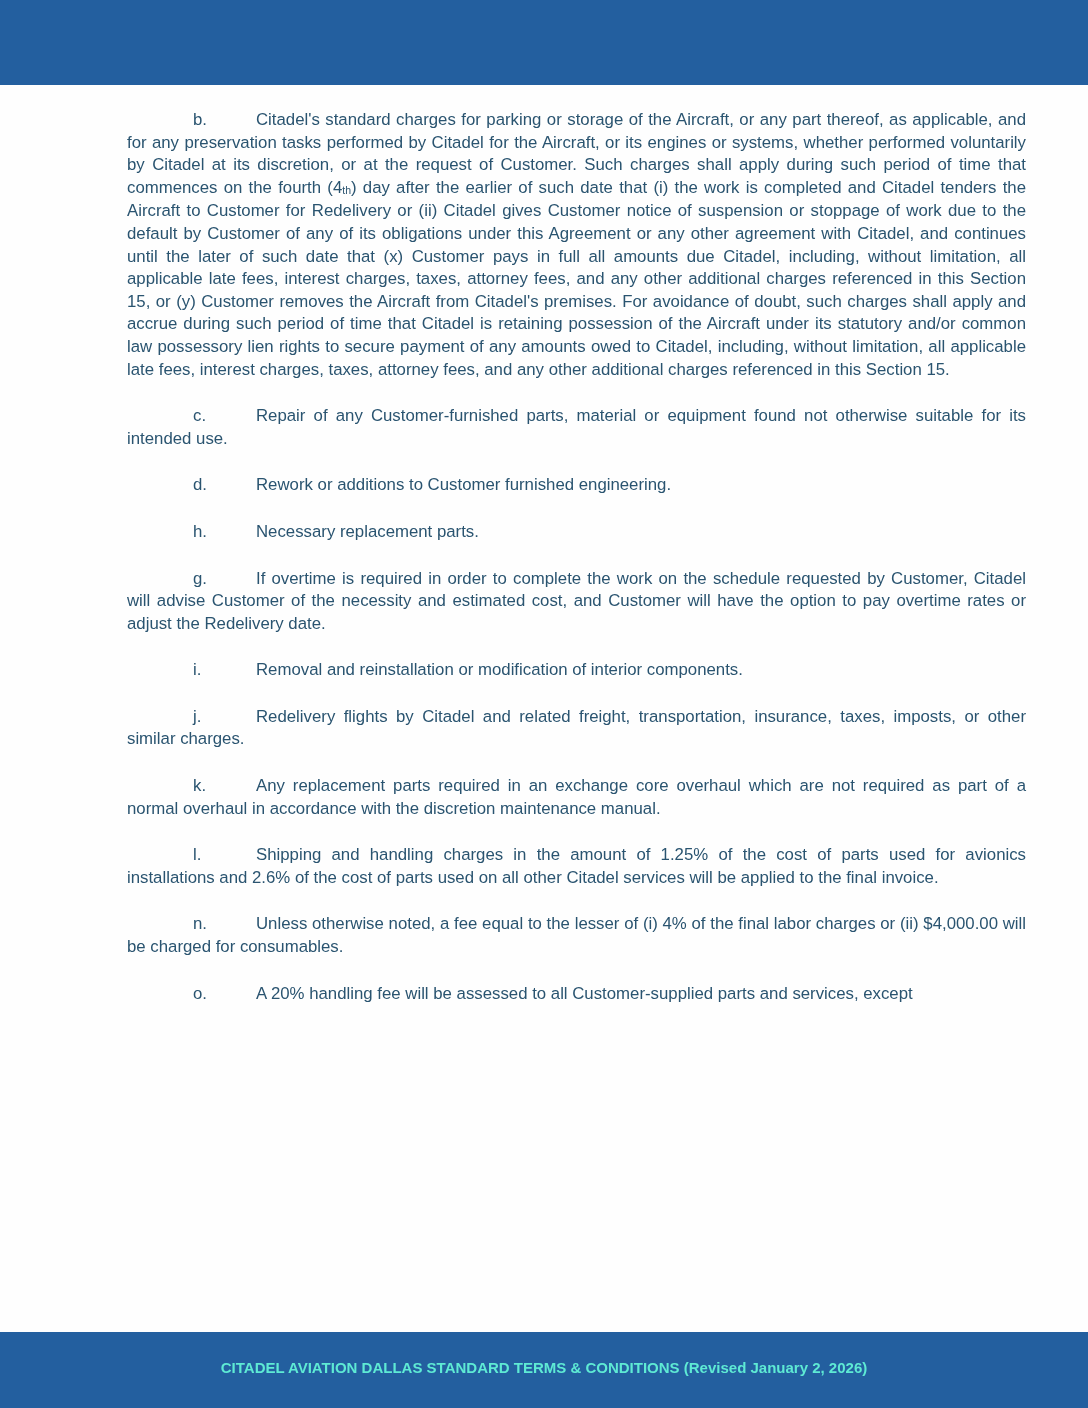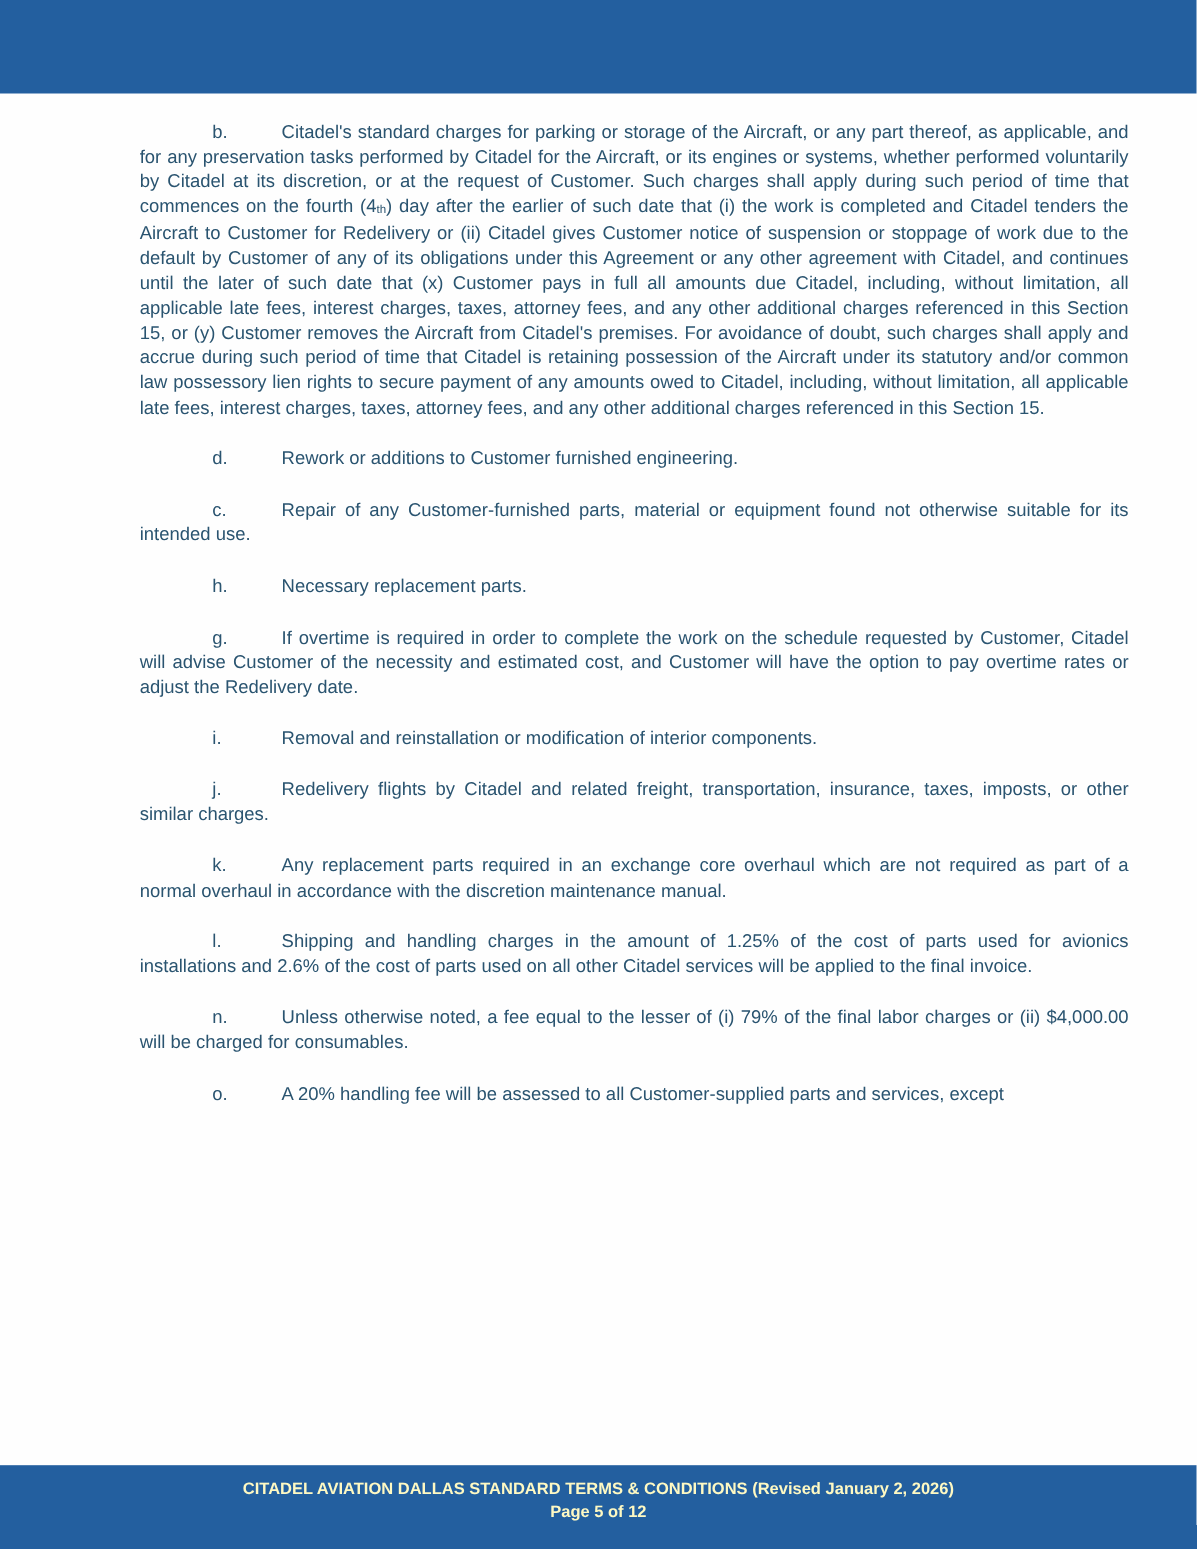--- a/index.html
+++ b/index.html
@@ -47,63 +47,62 @@
     position: relative;
     top: 1px;
   }
   .footer-band {
     position: absolute;
     left: 0;
     bottom: 0;
     width: 100%;
     height: 76px;
     background: #235f9f;
-    color: #fef9c3;
+    color: #5eead4;
     text-align: center;
     font-weight: bold;
     font-size: 15px;
     line-height: 21px;
-    padding-top: 11px;
+    padding-top: 25px;
     box-sizing: border-box;
   }
 </style>
 </head>
 <body>
 
 <div class="page">
 
   <div class="top-band"></div>
 
   <div class="content">
 
     <p class="para"><span class="para-label">b.</span><span>Citadel's standard charges for parking or storage of the Aircraft, or any part thereof, as applicable, and for any preservation tasks performed by Citadel for the Aircraft, or its engines or systems, whether performed voluntarily by Citadel at its discretion, or at the request of Customer. Such charges shall apply during such period of time that commences on the fourth (4</span><span class="sub-th">th</span><span>) day after the earlier of such date that (i) the work is completed and Citadel tenders the Aircraft to Customer for Redelivery or (ii) Citadel gives Customer notice of suspension or stoppage of work due to the default by Customer of any of its obligations under this Agreement or any other agreement with Citadel, and continues until the later of such date that (x) Customer pays in full all amounts due Citadel, including, without limitation, all applicable late fees, interest charges, taxes, attorney fees, and any other additional charges referenced in this Section 15, or (y) Customer removes the Aircraft from Citadel's premises. For avoidance of doubt, such charges shall apply and accrue during such period of time that Citadel is retaining possession of the Aircraft under its statutory and/or common law possessory lien rights to secure payment of any amounts owed to Citadel, including, without limitation, all applicable late fees, interest charges, taxes, attorney fees, and any other additional charges referenced in this Section 15.</span></p>
 
+    <p class="para"><span class="para-label">c.</span><span>Repair of any Customer-furnished parts, material or equipment found not otherwise suitable for its intended use.</span></p>
+
     <p class="para"><span class="para-label">d.</span><span>Rework or additions to Customer furnished engineering.</span></p>
-
-    <p class="para"><span class="para-label">c.</span><span>Repair of any Customer-furnished parts, material or equipment found not otherwise suitable for its intended use.</span></p>
 
 
 
     <p class="para"><span class="para-label">h.</span><span>Necessary replacement parts.</span></p>
 
     <p class="para"><span class="para-label">g.</span><span>If overtime is required in order to complete the work on the schedule requested by Customer, Citadel will advise Customer of the necessity and estimated cost, and Customer will have the option to pay overtime rates or adjust the Redelivery date.</span></p>
 
     <p class="para"><span class="para-label">i.</span><span>Removal and reinstallation or modification of interior components.</span></p>
 
     <p class="para"><span class="para-label">j.</span><span>Redelivery flights by Citadel and related freight, transportation, insurance, taxes, imposts, or other similar charges.</span></p>
 
     <p class="para"><span class="para-label">k.</span><span>Any replacement parts required in an exchange core overhaul which are not required as part of a normal overhaul in accordance with the discretion maintenance manual.</span></p>
 
     <p class="para"><span class="para-label">l.</span><span>Shipping and handling charges in the amount of 1.25% of the cost of parts used for avionics installations and 2.6% of the cost of parts used on all other Citadel services will be applied to the final invoice.</span></p>
 
 
-    <p class="para"><span class="para-label">n.</span><span>Unless otherwise noted, a fee equal to the lesser of (i) 79% of the final labor charges or (ii) $4,000.00 will be charged for consumables.</span></p>
+    <p class="para"><span class="para-label">n.</span><span>Unless otherwise noted, a fee equal to the lesser of (i) 4% of the final labor charges or (ii) $4,000.00 will be charged for consumables.</span></p>
 
     <p class="para"><span class="para-label">o.</span><span>A 20% handling fee will be assessed to all Customer-supplied parts and services, except</span></p>
 
   </div>
 
   <div class="footer-band">
     <div>CITADEL AVIATION DALLAS STANDARD TERMS &amp; CONDITIONS (Revised January 2, 2026)</div>
-    <div>Page 5 of 12</div>
   </div>
 
 </div>
 
 </body></html>

